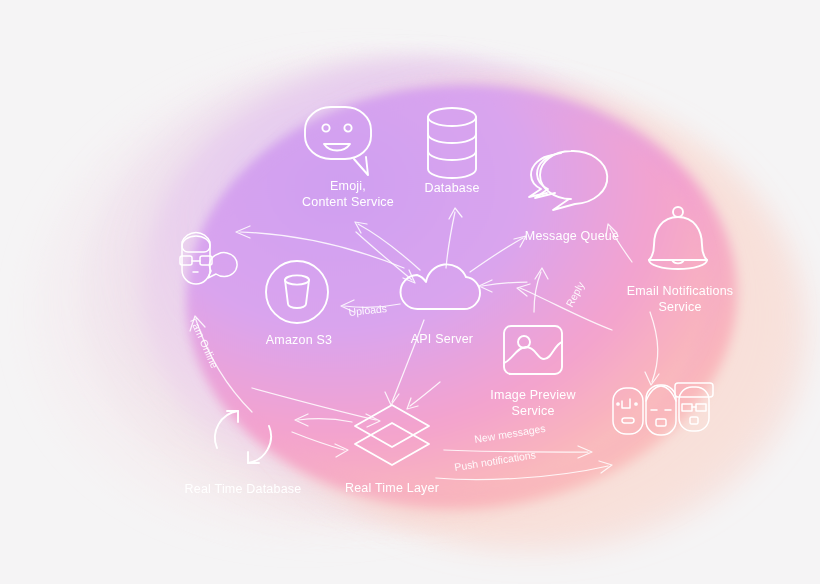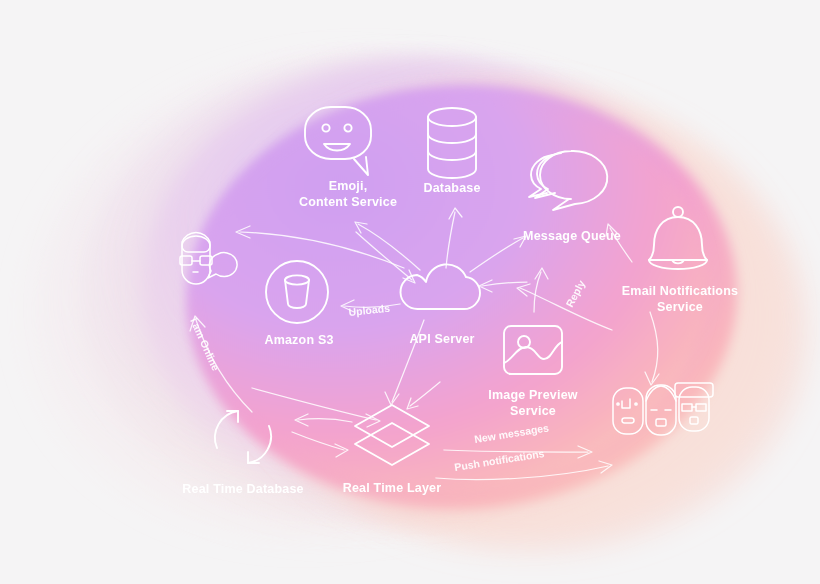--- a/index.html
+++ b/index.html
@@ -2,21 +2,21 @@
 <html><head>
 <meta charset="utf-8">
 <style>
   * { margin:0; padding:0; box-sizing:border-box; }
   html,body { width:820px; height:584px; overflow:hidden; }
   body {
     background:#f5f4f5;
     font-family:"Liberation Sans", sans-serif;
     position:relative;
   }
-  #stage { position:absolute; inset:0; width:820px; height:584px;font-weight:bold; }
+  #stage { position:absolute; inset:0; width:820px; height:584px; }
   svg.layer { position:absolute; left:0; top:0; width:820px; height:584px; }
   #bg-layer { z-index:1; }
   #art-layer { z-index:2; }
   .node-label {
     fill:#ffffff;
     font-family:"Liberation Sans", sans-serif;
     font-size:12.5px;
     text-anchor:middle;
     letter-spacing:0.2px;
   }

